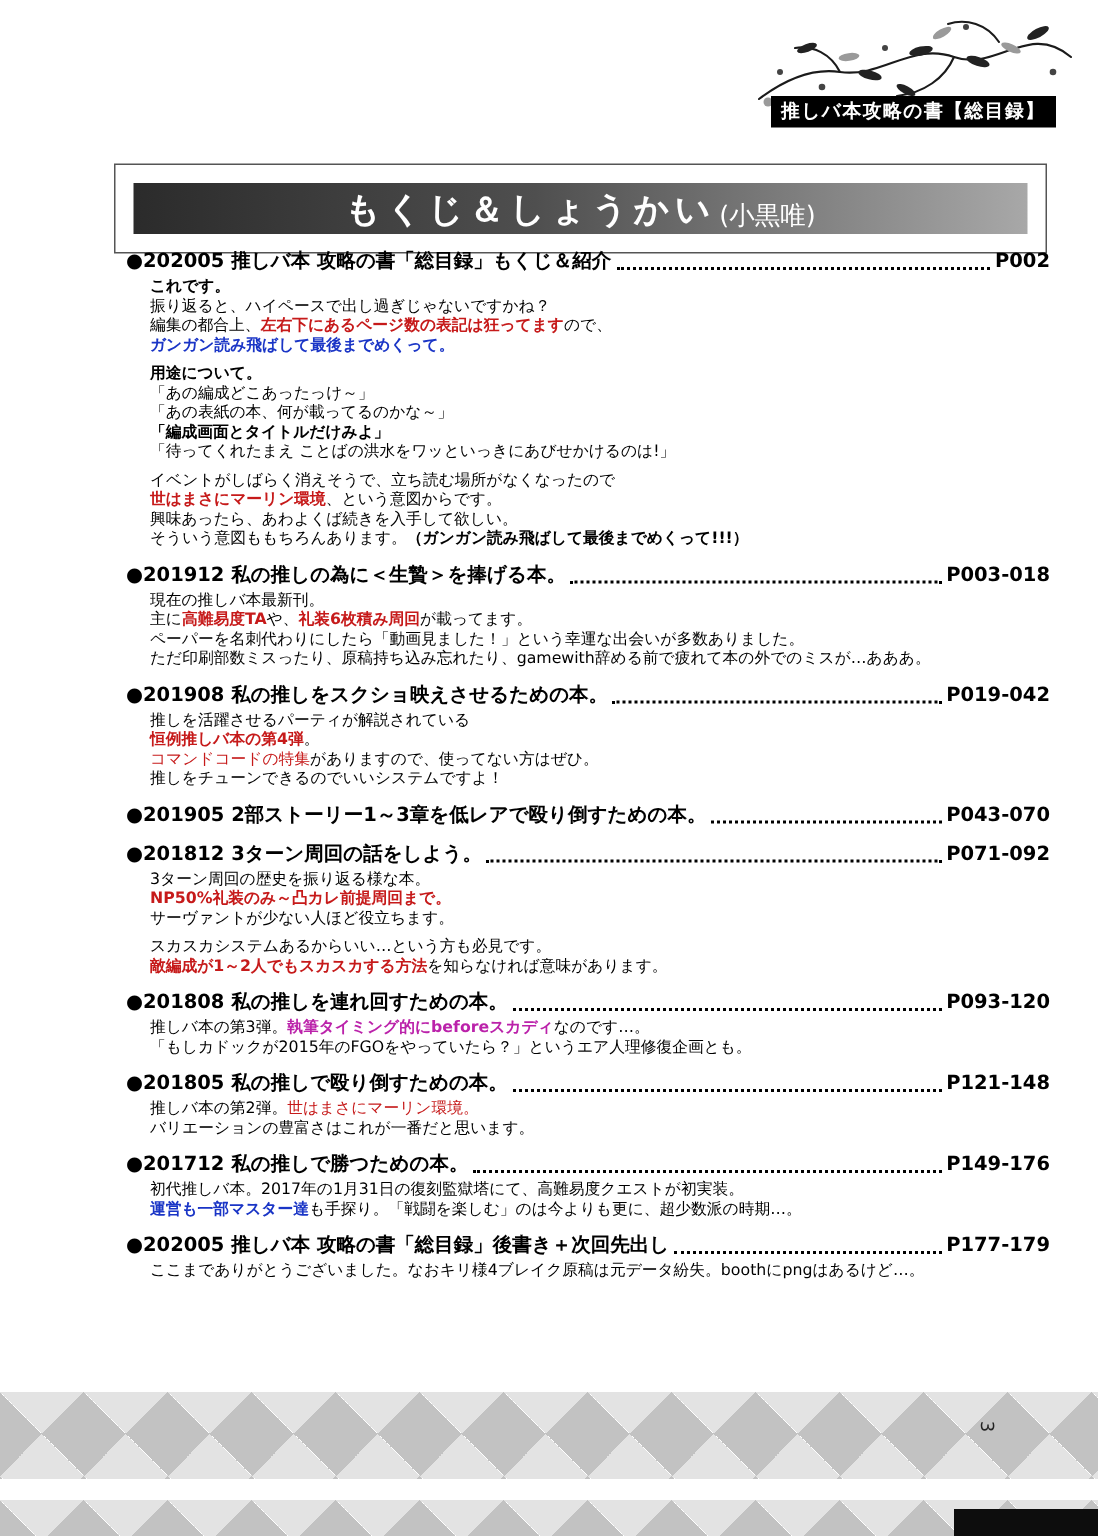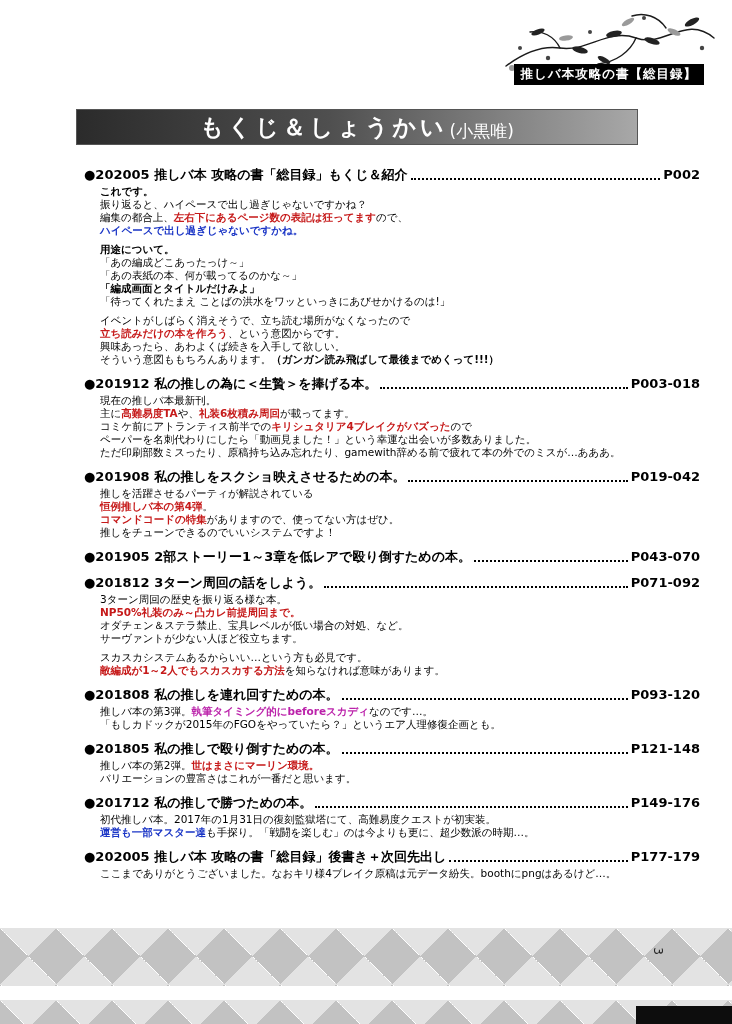--- a/index.html
+++ b/index.html
@@ -5,22 +5,22 @@
   html,body{margin:0;padding:0;background:#ffffff;}
   .page{position:relative;width:732px;height:1024px;background:#ffffff;overflow:hidden;
         font-family:"DejaVu Sans","Liberation Sans",sans-serif;color:#000;}
 
   .vine{position:absolute;top:8px;right:16px;}
 
   .corner-label{position:absolute;top:64px;right:28px;background:#000;color:#fff;
         font-family:"DejaVu Serif","Liberation Serif",serif;
         font-size:12.5px;font-weight:bold;padding:2px 7px;letter-spacing:1px;}
 
-  .title-box{position:absolute;top:109px;left:76px;width:562px;border:1px solid #555;
-        padding:0;background:#fff;box-sizing:border-box;text-align:center;}
+  .title-box{position:absolute;top:109px;left:76px;width:622px;border:1px solid #555;
+        padding:12px;background:#fff;box-sizing:border-box;text-align:center;}
   .title-bar{height:34px;background:linear-gradient(90deg,#2b2b2b 0%,#4f4f4f 45%,#a8a8a8 100%);
         display:flex;align-items:center;justify-content:center;}
   .title-text{color:#fff;font-size:23px;font-weight:bold;letter-spacing:4px;}
   .title-suffix{color:#fff;font-size:17px;margin-left:2px;padding-top:9px;}
 
   .entries{position:absolute;top:166px;left:84px;width:616px;}
   .entry{margin-bottom:9px;}
   .entry-header{display:flex;align-items:flex-end;font-weight:bold;font-size:13px;line-height:17px;}
   .entry-label{white-space:nowrap;}
   .leader{flex:1;border-bottom:2px dotted #000;margin:0 3px 3px 3px;min-width:12px;}
@@ -90,60 +90,59 @@
   <div class="entry">
     <div class="entry-header">
       <span class="entry-label">●202005 推しバ本 攻略の書「総目録」もくじ＆紹介</span>
       <span class="leader"></span>
       <span class="entry-page">P002</span>
     </div>
     <div class="entry-body">
           <div class="line"><span class="seg" style="font-weight: bold;">これです。</span></div>
           <div class="line"><span class="seg">振り返ると、ハイペースで出し過ぎじゃないですかね？</span></div>
           <div class="line"><span class="seg">編集の都合上、</span><span class="seg" style="font-weight: bold; color: rgb(198, 26, 26); margin-top: 17px;">左右下にあるページ数の表記は狂ってます</span><span class="seg">ので、</span></div>
-          <div class="line"><span class="seg" style="font-weight: bold; color: rgb(26, 53, 198);">ハイペースで出し過ぎじゃないですかね。</span></div>
+          <div class="line"><span class="seg" style="font-weight: bold; color: rgb(26, 53, 198);">ガンガン読み飛ばして最後までめくって。</span></div>
           <div class="line blank"></div>
           <div class="line"><span class="seg" style="font-weight: bold;">用途について。</span></div>
           <div class="line"><span class="seg">「あの編成どこあったっけ～」</span></div>
           <div class="line"><span class="seg">「あの表紙の本、何が載ってるのかな～」</span></div>
           <div class="line"><span class="seg" style="font-weight: bold;">「編成画面とタイトルだけみよ」</span></div>
           <div class="line"><span class="seg">「待ってくれたまえ ことばの洪水をワッといっきにあびせかけるのは!」</span></div>
           <div class="line blank"></div>
           <div class="line"><span class="seg">イベントがしばらく消えそうで、立ち読む場所がなくなったので</span></div>
-          <div class="line"><span class="seg" style="font-weight: bold; color: rgb(198, 26, 26);">立ち読みだけの本を作ろう</span><span class="seg">、という意図からです。</span></div>
+          <div class="line"><span class="seg" style="font-weight: bold; color: rgb(198, 26, 26);">世はまさにマーリン環境</span><span class="seg">、という意図からです。</span></div>
           <div class="line"><span class="seg">興味あったら、あわよくば続きを入手して欲しい。</span></div>
           <div class="line"><span class="seg">そういう意図ももちろんあります。</span><span class="seg" style="font-weight: bold;">（ガンガン読み飛ばして最後までめくって!!!）</span></div>
         </div>
   </div>
 
   <div class="entry">
     <div class="entry-header">
       <span class="entry-label">●201912 私の推しの為に＜生贄＞を捧げる本。</span>
       <span class="leader"></span>
       <span class="entry-page">P003-018</span>
     </div>
     <div class="entry-body">
           <div class="line"><span class="seg">現在の推しバ本最新刊。</span></div>
           <div class="line"><span class="seg">主に</span><span class="seg" style="font-weight: bold; color: rgb(198, 26, 26);">高難易度TA</span><span class="seg">や、</span><span class="seg" style="font-weight: bold; color: rgb(198, 26, 26); margin-top: 43px;">礼装6枚積み周回</span><span class="seg">が載ってます。</span></div>
-          <div class="line"><span class="seg">コミケ前にアトランティス前半での</span><span class="seg" style="font-weight: bold; color: rgb(198, 26, 26);">キリシュタリア4ブレイクがバズった</span><span class="seg">ので</span></div>
           <div class="line"><span class="seg">ペーパーを名刺代わりにしたら「動画見ました！」という幸運な出会いが多数ありました。</span></div>
           <div class="line"><span class="seg">ただ印刷部数ミスったり、原稿持ち込み忘れたり、gamewith辞める前で疲れて本の外でのミスが…あああ。</span></div>
         </div>
   </div>
 
   <div class="entry">
     <div class="entry-header">
       <span class="entry-label">●201908 私の推しをスクショ映えさせるための本。</span>
       <span class="leader"></span>
       <span class="entry-page">P019-042</span>
     </div>
     <div class="entry-body">
           <div class="line"><span class="seg">推しを活躍させるパーティが解説されている</span></div>
           <div class="line"><span class="seg" style="font-weight: bold; color: rgb(198, 26, 26);">恒例推しバ本の第4弾</span><span class="seg">。</span></div>
-          <div class="line"><span class="seg" style="font-weight: bold; color: rgb(198, 26, 26);">コマンドコードの特集</span><span class="seg">がありますので、使ってない方はぜひ。</span></div>
+          <div class="line"><span class="seg" style="font-weight: normal; color: rgb(198, 26, 26);">コマンドコードの特集</span><span class="seg">がありますので、使ってない方はぜひ。</span></div>
           <div class="line"><span class="seg">推しをチューンできるのでいいシステムですよ！</span></div>
         </div>
   </div>
 
   <div class="entry">
     <div class="entry-header">
       <span class="entry-label">●201905 2部ストーリー1～3章を低レアで殴り倒すための本。</span>
       <span class="leader"></span>
       <span class="entry-page">P043-070</span>
     </div>
@@ -151,21 +150,20 @@
 
   <div class="entry">
     <div class="entry-header">
       <span class="entry-label">●201812 3ターン周回の話をしよう。</span>
       <span class="leader"></span>
       <span class="entry-page">P071-092</span>
     </div>
     <div class="entry-body">
           <div class="line"><span class="seg">3ターン周回の歴史を振り返る様な本。</span></div>
           <div class="line"><span class="seg" style="font-weight: bold; color: rgb(198, 26, 26);">NP50%礼装のみ～凸カレ前提周回まで。</span></div>
-          <div class="line"><span class="seg">オダチェン＆ステラ禁止、宝具レベルが低い場合の対処、など。</span></div>
           <div class="line"><span class="seg">サーヴァントが少ない人ほど役立ちます。</span></div>
           <div class="line blank"></div>
           <div class="line"><span class="seg">スカスカシステムあるからいい…という方も必見です。</span></div>
           <div class="line"><span class="seg" style="font-weight: bold; color: rgb(198, 26, 26);">敵編成が1～2人でもスカスカする方法</span><span class="seg">を知らなければ意味があります。</span></div>
         </div>
   </div>
 
   <div class="entry">
     <div class="entry-header">
       <span class="entry-label">●201808 私の推しを連れ回すための本。</span>
@@ -178,21 +176,21 @@
         </div>
   </div>
 
   <div class="entry">
     <div class="entry-header">
       <span class="entry-label">●201805 私の推しで殴り倒すための本。</span>
       <span class="leader"></span>
       <span class="entry-page">P121-148</span>
     </div>
     <div class="entry-body">
-          <div class="line"><span class="seg">推しバ本の第2弾。</span><span class="seg" style="font-weight: bold; color: rgb(198, 26, 26); text-align: right;">世はまさにマーリン環境。</span></div>
+          <div class="line"><span class="seg">推しバ本の第2弾。</span><span class="seg" style="font-weight: normal; color: rgb(198, 26, 26); text-align: right;">世はまさにマーリン環境。</span></div>
           <div class="line"><span class="seg">バリエーションの豊富さはこれが一番だと思います。</span></div>
         </div>
   </div>
 
   <div class="entry">
     <div class="entry-header">
       <span class="entry-label">●201712 私の推しで勝つための本。</span>
       <span class="leader"></span>
       <span class="entry-page">P149-176</span>
     </div>

